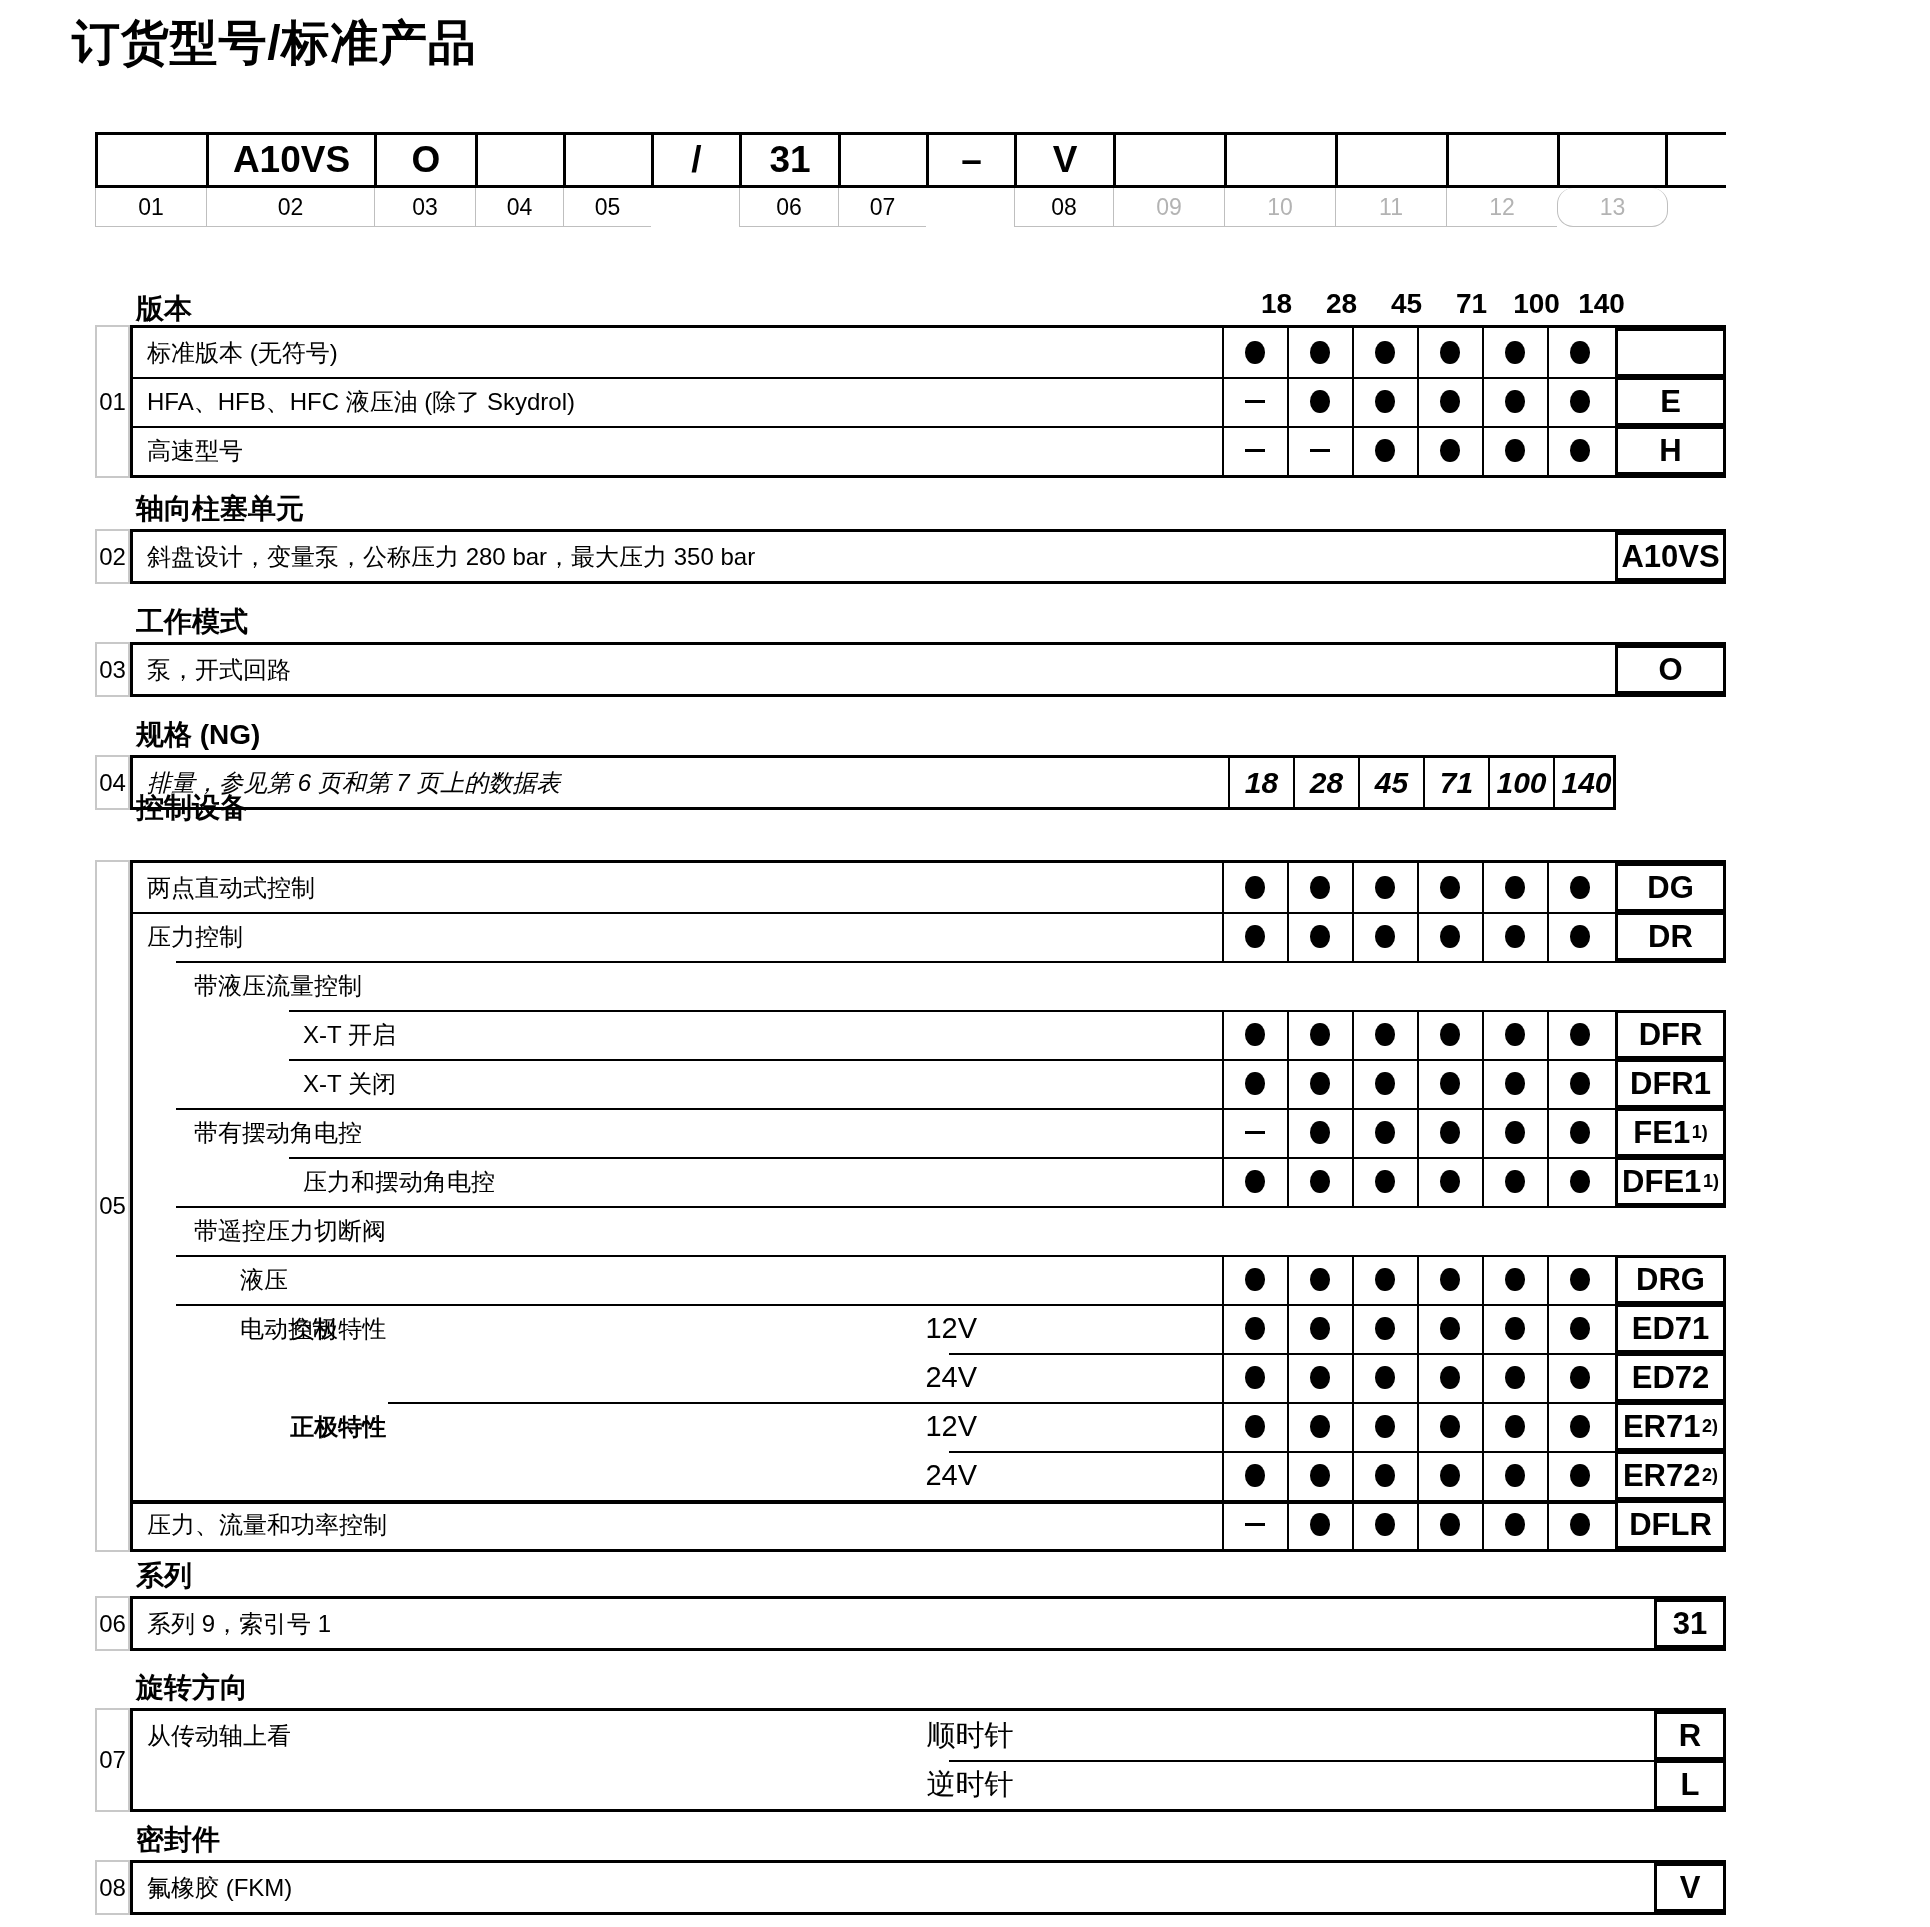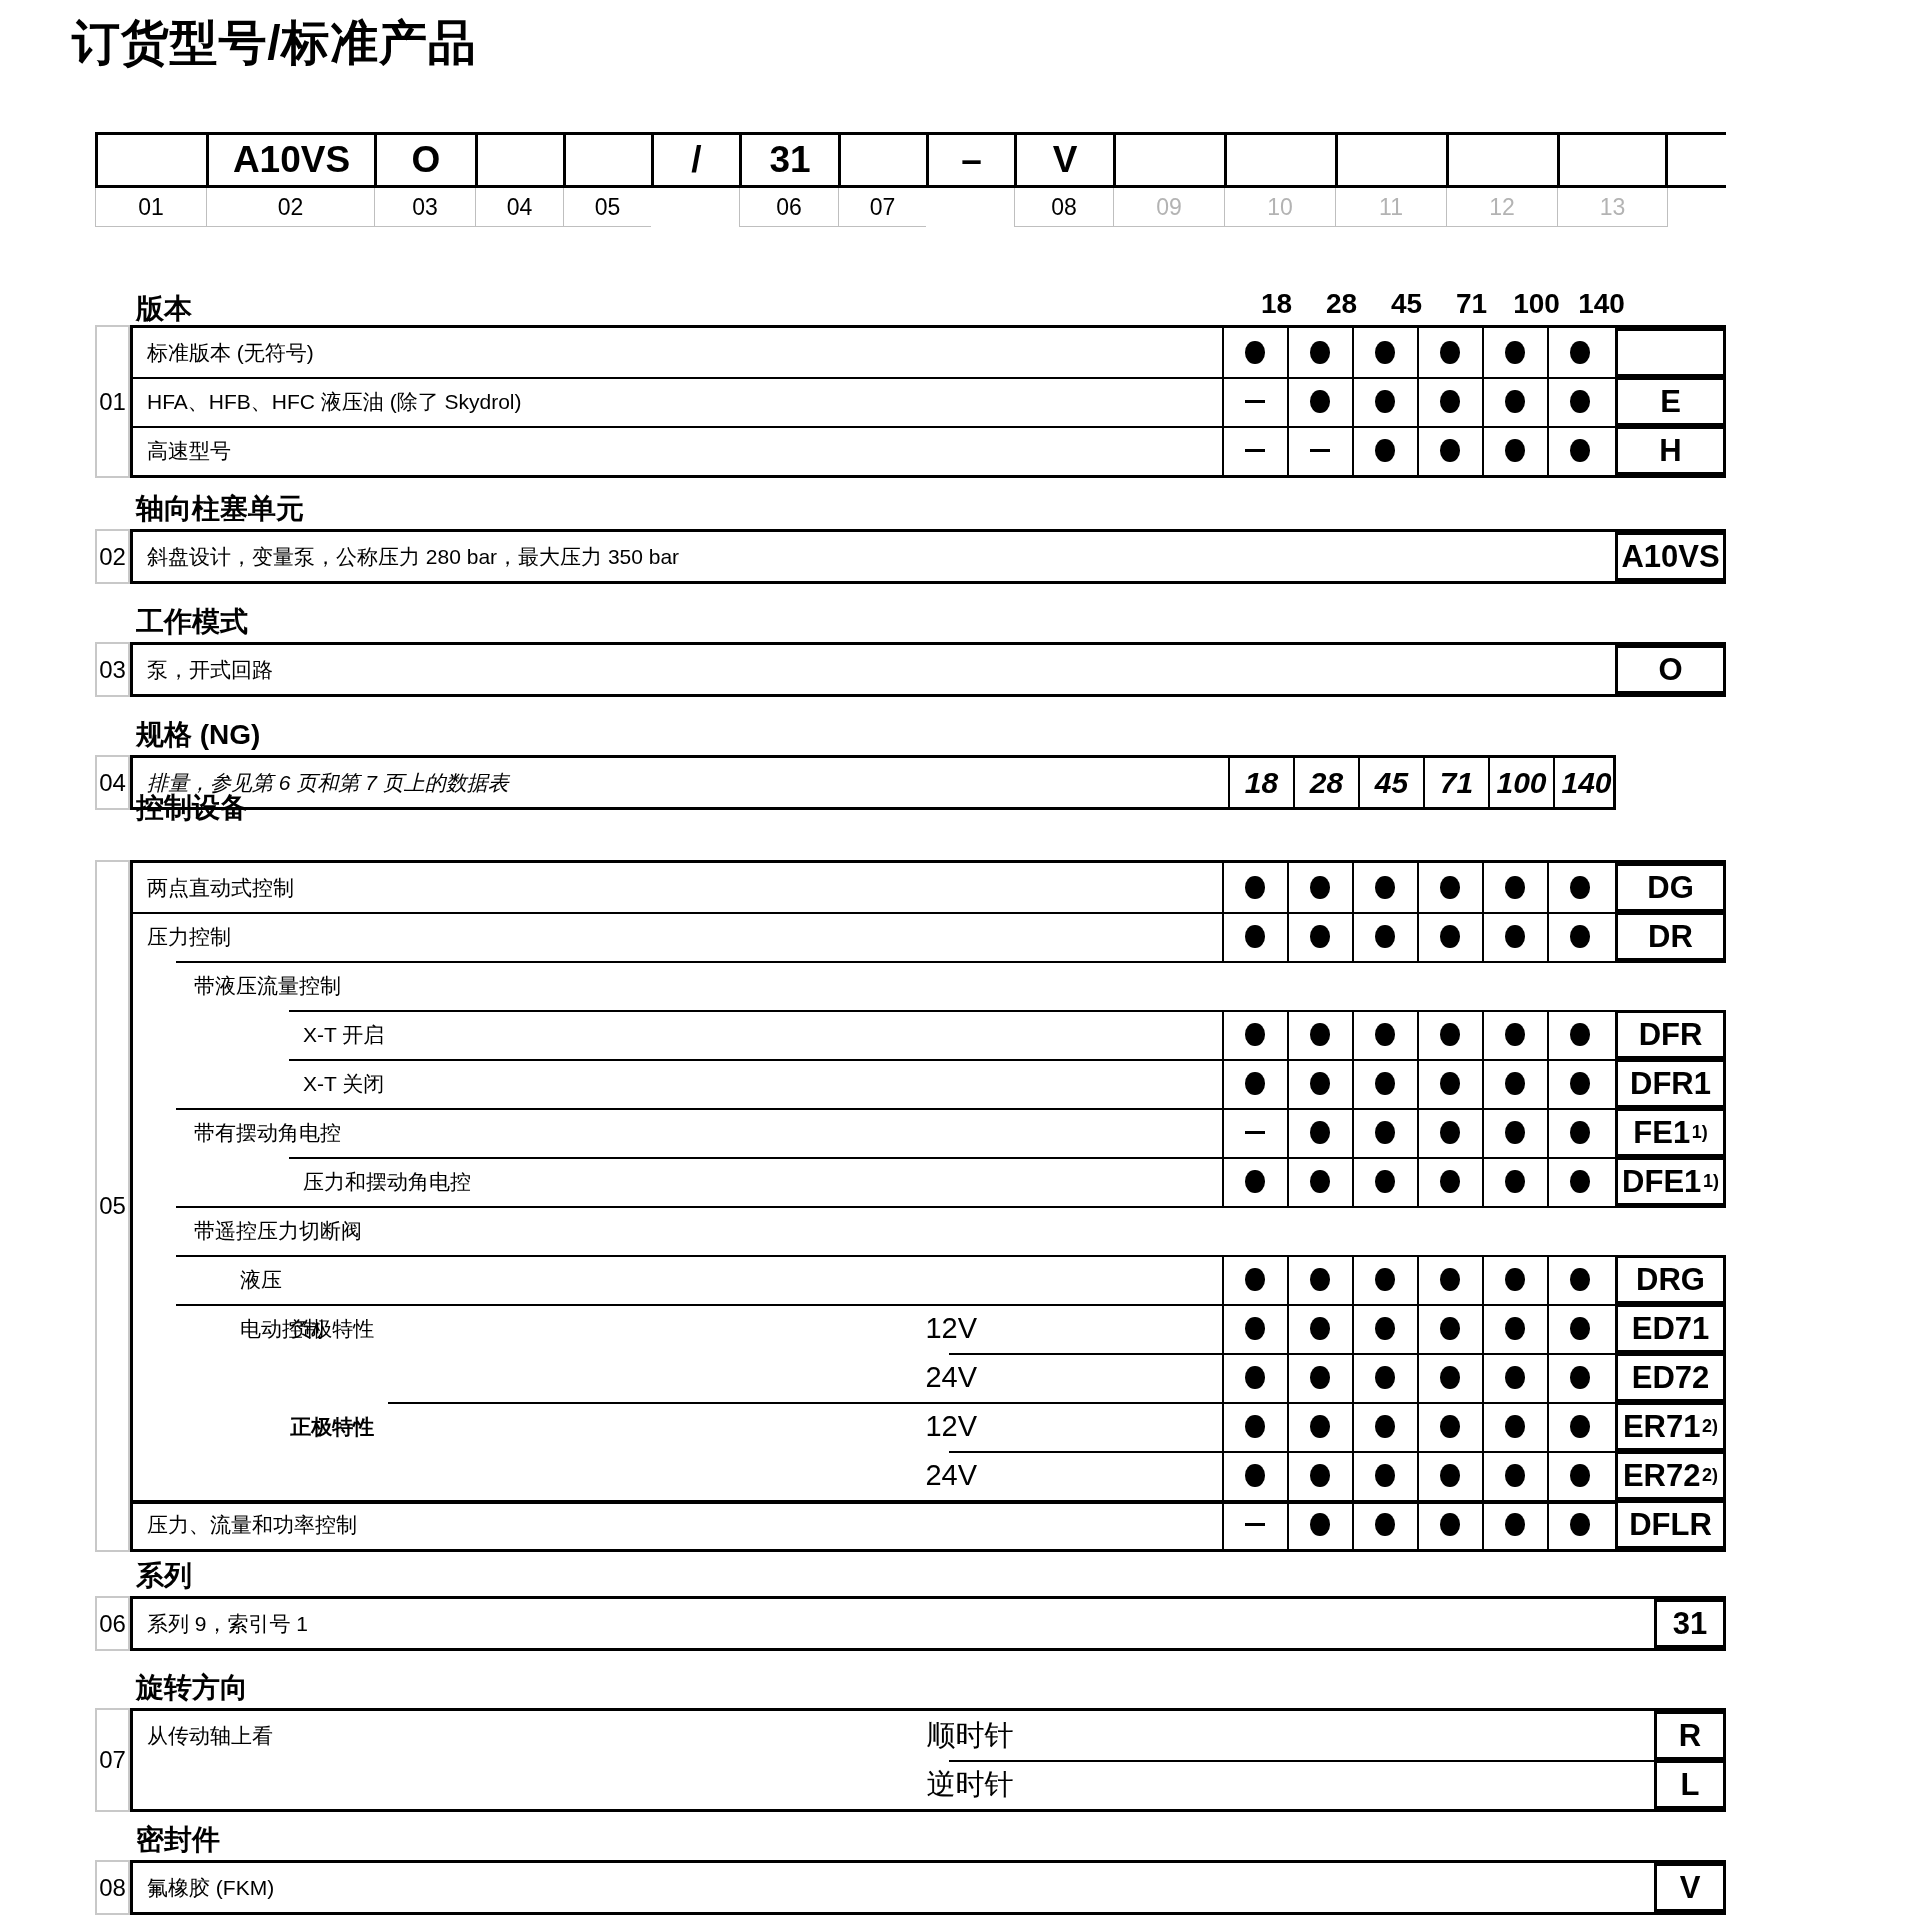--- a/index.html
+++ b/index.html
@@ -74,21 +74,21 @@
     box-sizing: border-box;
     display: flex;
     align-items: center;
     justify-content: center;
     font-size: 23px;
     color: #000;
     height: 100%;
   }
   .codebar-num.gray { color: #b3b3b3; }
   .codebar-num.blank { border-left: none; border-bottom: none; }
-  .codebar-num.lastcol { border-right: 1.6px solid #bfbfbf; }
+  .codebar-num.lastcol { border-right: 1.6px solid #bfbfbf; border-radius: 16px; }
 
   
   .sec-head {
     position: absolute;
     font-size: 28px;
     font-weight: bold;
     white-space: nowrap;
   }
 
   
@@ -138,21 +138,21 @@
     top: 0;
     height: 2.3px;
     background: #000;
     right: 0;
   }
   .rule.thick { height: 3.9px; }
 
   .label {
     display: flex;
     align-items: center;
-    font-size: 21px;
+    font-size: 24px;
     white-space: nowrap;
     padding-left: 14px;
     box-sizing: border-box;
   }
   .label.sub1 { padding-left: 61px; }
   .label.sub2 { padding-left: 170px; }
 
   .spacer { flex: 1; }
 
   

